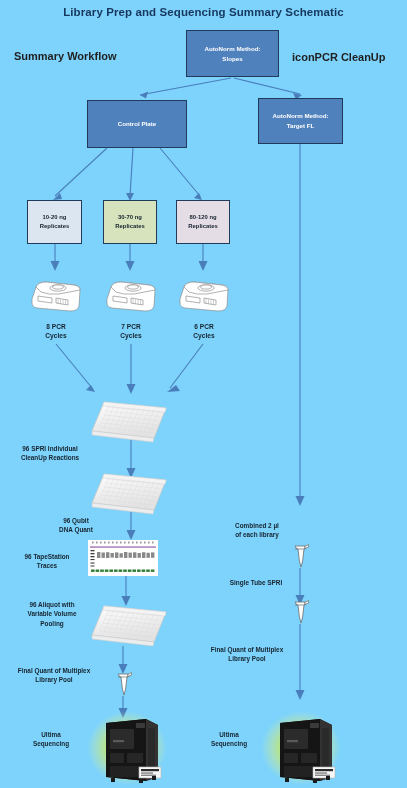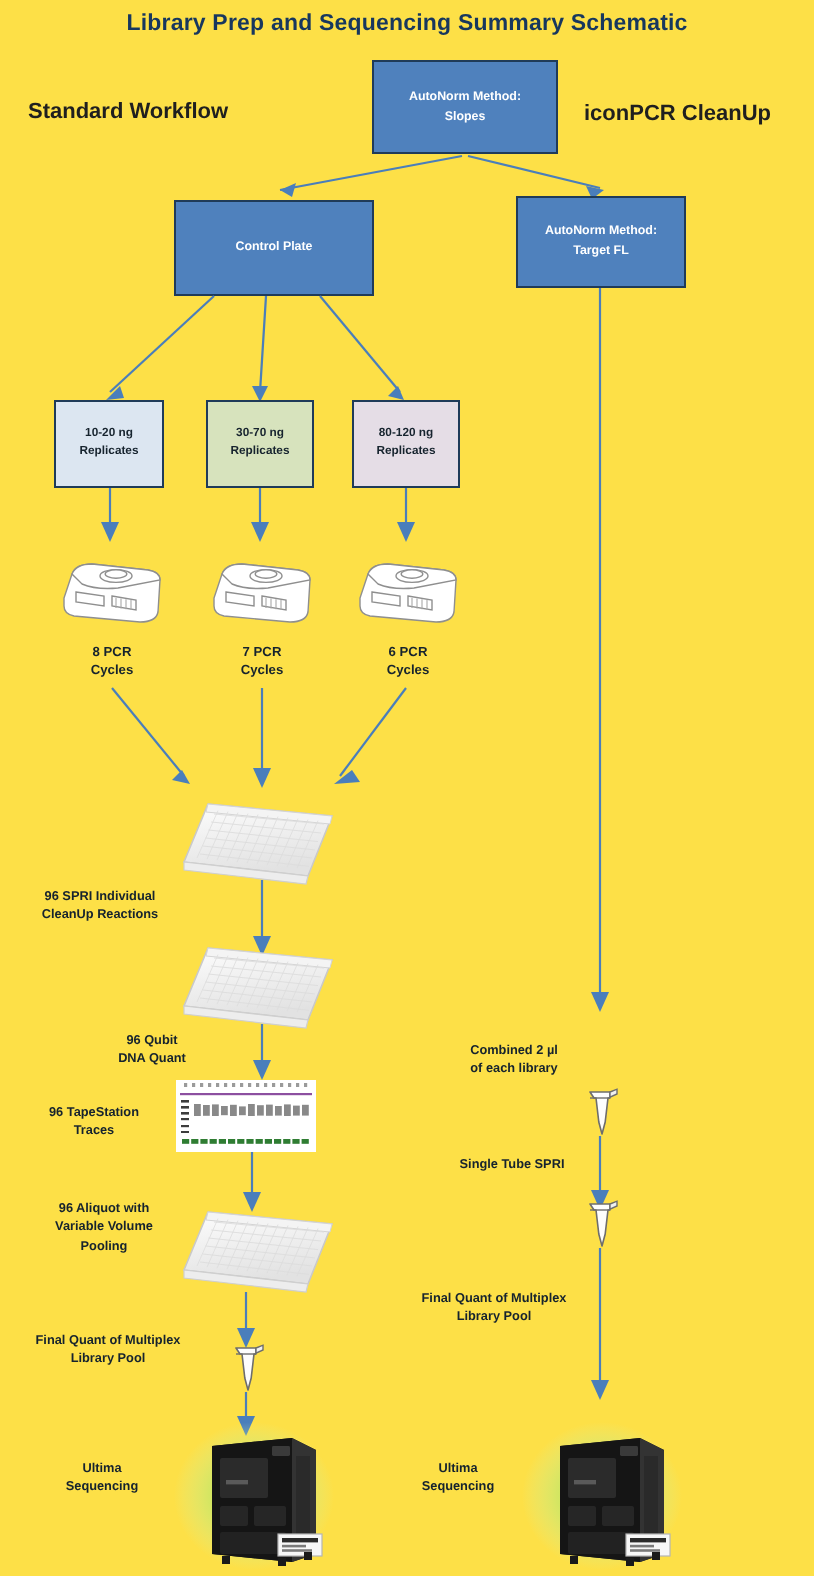--- a/index.html
+++ b/index.html
@@ -8,21 +8,21 @@
     background: #ffffff;
   }
   body {
     font-family: "Liberation Sans", sans-serif;
     -webkit-font-smoothing: antialiased;
   }
   #canvas {
     position: relative;
     width: 407px;
     height: 788px;
-    background: #fde047;
+    background: #7dd3fc;
     overflow: hidden;
   }
   .abs { position: absolute; }
 
   
   .title {
     left: 0; top: 6px; width: 407px;
     text-align: center;
     font-size: 11.5px;
     font-weight: bold;
@@ -99,21 +99,21 @@
   .art { position: absolute; }
   .art svg { display: block; }
 </style>
 </head>
 <body>
 
 <div id="canvas">
 
   <div class="abs title">Library Prep and Sequencing Summary Schematic</div>
 
-  <div class="abs wf-label" style="left:14px; top:50px;">Standard  Workflow</div>
+  <div class="abs wf-label" style="left:14px; top:50px;">Summary  Workflow</div>
   <div class="abs wf-label" style="left:292px; top:51px;">iconPCR CleanUp</div>
 
   <div class="abs proc-box" style="left:186px; top:30px; width:93px; height:47px;">
     <span class="btxt">AutoNorm Method:
 Slopes</span>
   </div>
 
   <svg class="conn" style="left:0px; top:70px;" width="407" height="40">
 
     <line x1="231" y1="8" x2="140" y2="25"></line>

